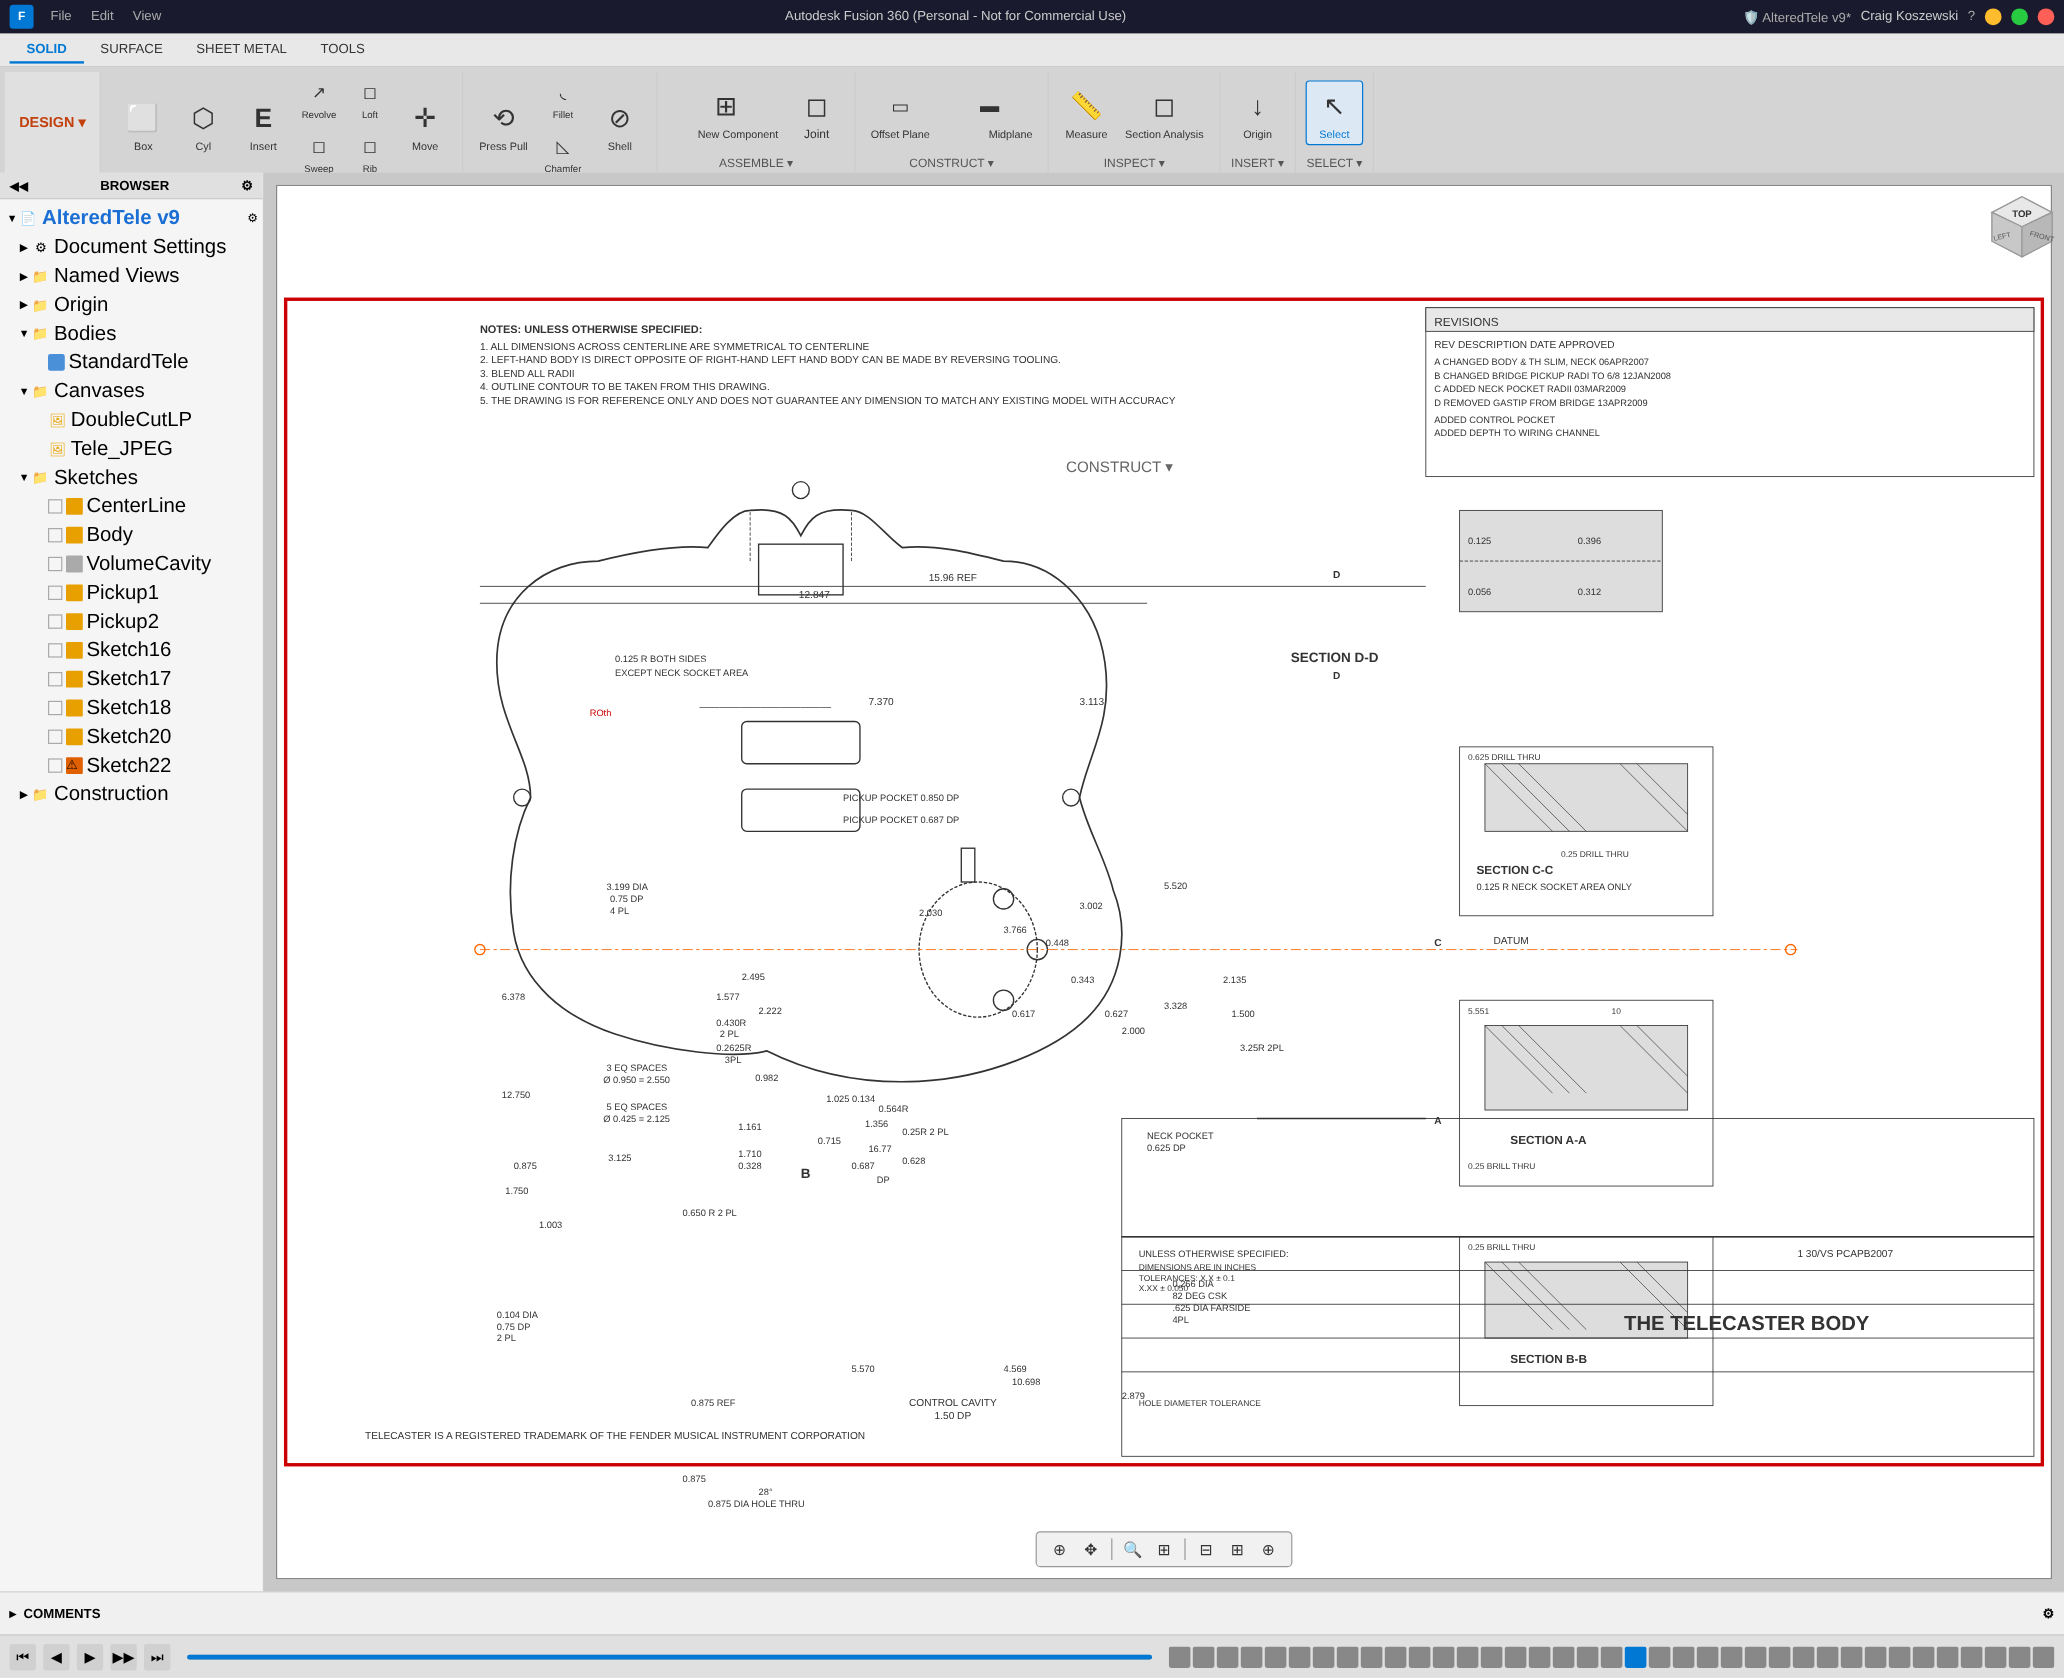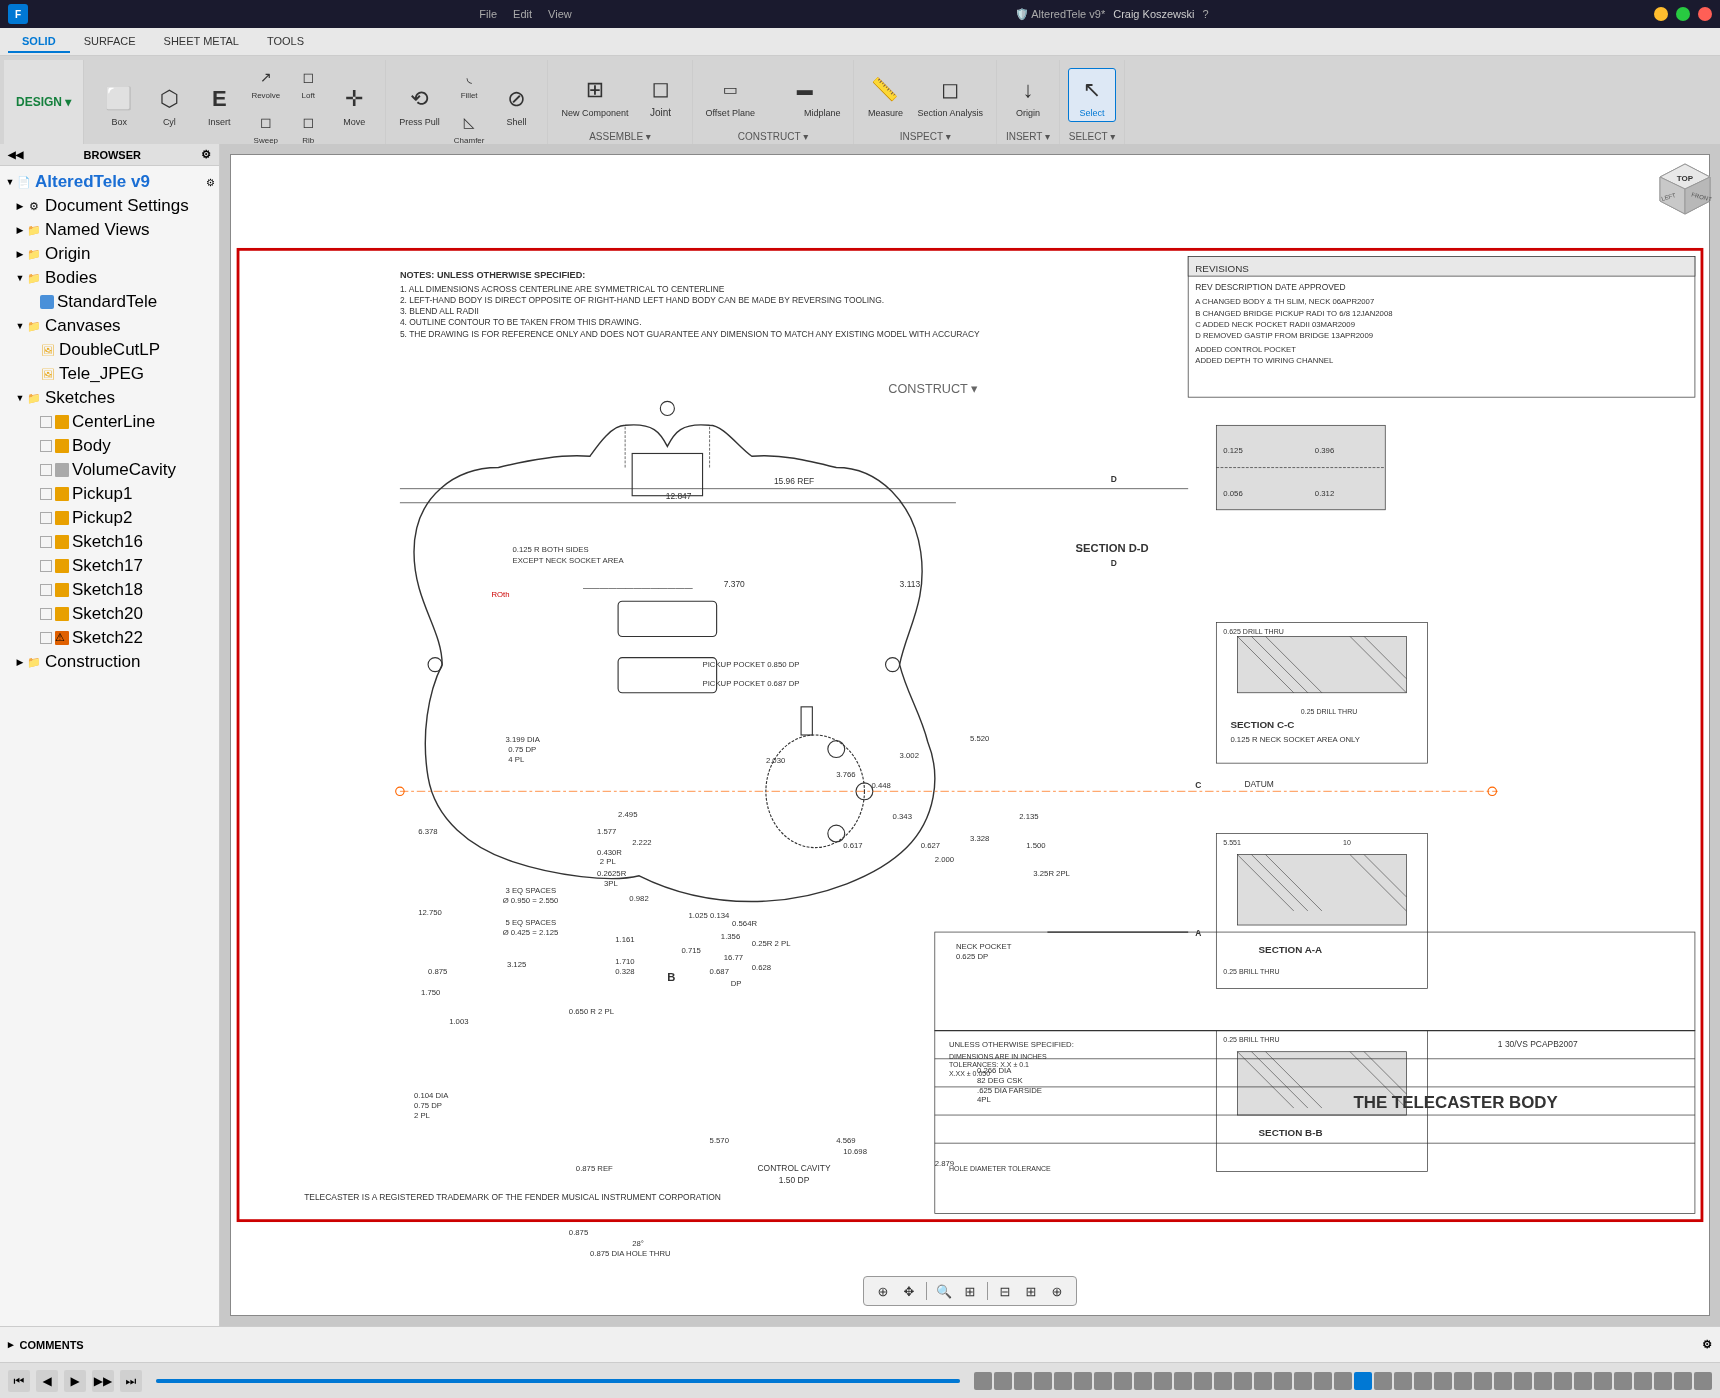--- a/index.html
+++ b/index.html
@@ -81,21 +81,21 @@
     .ribbon-btn .icon { width: 28px; height: 28px; display: flex; align-items: center; justify-content: center; font-size: 18px; }
     .ribbon-btn.large .icon { width: 36px; height: 36px; font-size: 22px; }
     .ribbon-btn.large { min-width: 44px; }
 
     
     #design-dropdown {
       display: flex;
       align-items: center;
       padding: 0 12px;
       cursor: pointer;
-      color: #15803d;
+      color: #c2410c;
       font-size: 12px;
       font-weight: bold;
       background: #e0e0e0;
       border-right: 1px solid #ccc;
       margin-right: 4px;
     }
 
     
     #main-layout {
       display: flex;
@@ -242,20 +242,21 @@
 </head>
 <body>
 
 <div id="titlebar">
   <div style="width:20px;height:20px;background:#0078d4;border-radius:3px;display:flex;align-items:center;justify-content:center;color:white;font-size:10px;font-weight:bold;">F</div>
   <div style="display:flex;gap:4px;align-items:center;margin-left:8px;font-size:11px;color:#aaa;">
     <span style="cursor:pointer;padding:2px 6px;">File</span>
     <span style="cursor:pointer;padding:2px 6px;">Edit</span>
     <span style="cursor:pointer;padding:2px 6px;">View</span>
   </div>
+  <div class="title" style="font-size:11px;color:#ccc;">Autodesk Fusion 360 (Personal - Not for Commercial Use)</div>
   <div style="display:flex;align-items:center;gap:8px;margin-right:8px;">
     <span style="font-size:11px;color:#aaa;">
       🛡️ <span>AlteredTele v9*</span>
     </span>
     <span style="font-size:11px;color:#ccc;">Craig Koszewski</span>
     <span style="cursor:pointer;color:#aaa;">?</span>
   </div>
   <div style="display:flex;gap:8px;">
     <div class="win-btn win-min"></div>
     <div class="win-btn win-max"></div>
@@ -339,21 +340,21 @@
         <div style="font-size:9px;">Shell</div>
       </div>
     </div>
     <div class="ribbon-group-label">MODIFY ▾</div>
   </div>
 
   <div class="ribbon-group">
     <div class="ribbon-group-items">
       <div class="ribbon-btn large">
         <div class="icon">⊞</div>
-        <div style="font-size:9px;">New Component</div>
+        <div style="font-size:9px;margin-left:20px;">New Component</div>
       </div>
       <div class="ribbon-btn large">
         <div class="icon">◻</div>
         <div style="font-size:10px;">Joint</div>
       </div>
     </div>
     <div class="ribbon-group-label">ASSEMBLE ▾</div>
   </div>
 
   <div class="ribbon-group">

